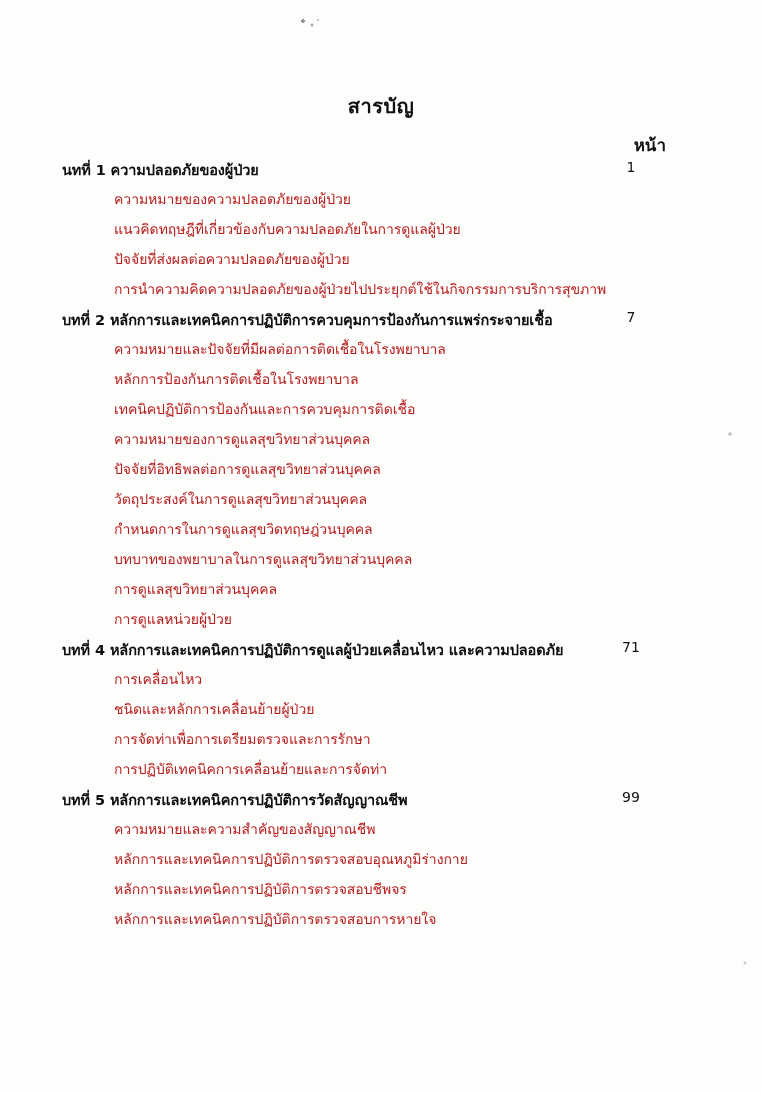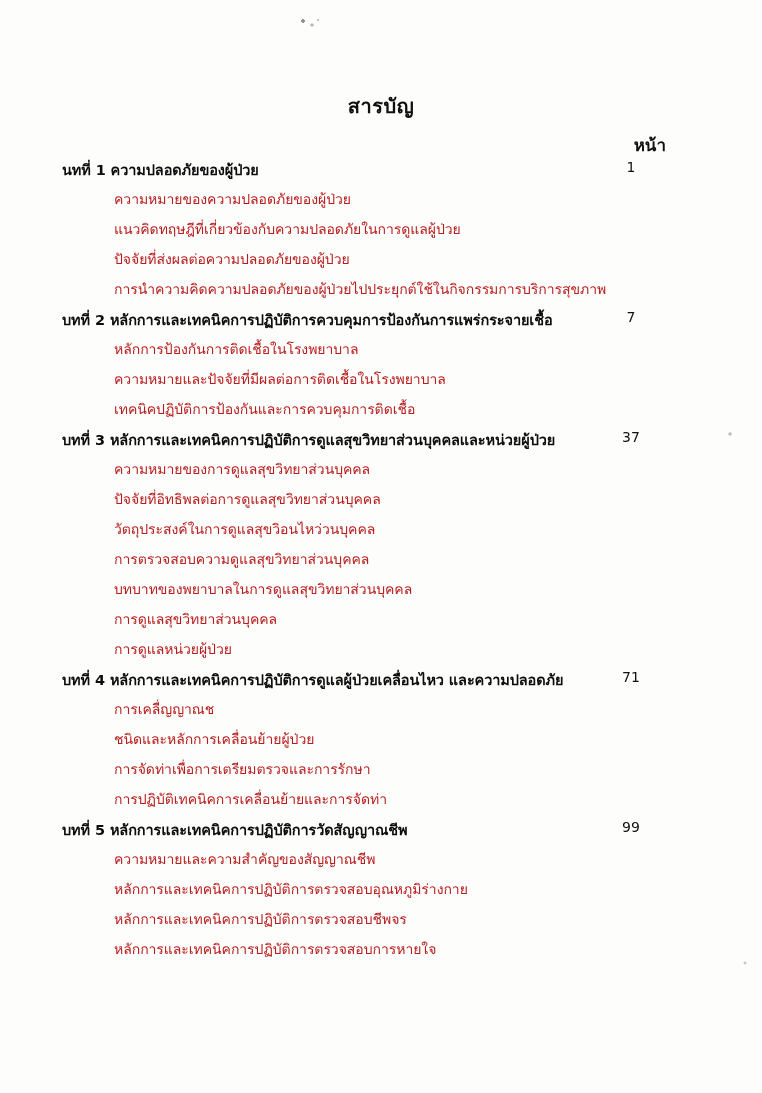--- a/index.html
+++ b/index.html
@@ -154,65 +154,61 @@
         <div class="entry-title">การนำความคิดความปลอดภัยของผู้ป่วยไปประยุกต์ใช้ในกิจกรรมการบริการสุขภาพ</div>
       </div>
     </div>
 
     <div class="chapter">
       <div class="chapter-line">
         <div class="chapter-title">บทที่ 2 หลักการและเทคนิคการปฏิบัติการควบคุมการป้องกันการแพร่กระจายเชื้อ</div>
         <div class="chapter-page">7</div>
       </div>
       <div class="entry">
+        <div class="entry-title">ความหมายและปัจจัยที่มีผลต่อการติดเชื้อในโรงพยาบาล</div>
+      </div>
+      <div class="entry">
         <div class="entry-title">หลักการป้องกันการติดเชื้อในโรงพยาบาล</div>
       </div>
       <div class="entry">
-        <div class="entry-title">ความหมายและปัจจัยที่มีผลต่อการติดเชื้อในโรงพยาบาล</div>
-      </div>
-      <div class="entry">
         <div class="entry-title">เทคนิคปฏิบัติการป้องกันและการควบคุมการติดเชื้อ</div>
       </div>
     </div>
 
     <div class="chapter">
-      <div class="chapter-line">
-        <div class="chapter-title">บทที่ 3 หลักการและเทคนิคการปฏิบัติการดูแลสุขวิทยาส่วนบุคคลและหน่วยผู้ป่วย</div>
-        <div class="chapter-page">37</div>
-      </div>
       <div class="entry">
         <div class="entry-title">ความหมายของการดูแลสุขวิทยาส่วนบุคคล</div>
       </div>
       <div class="entry">
         <div class="entry-title">ปัจจัยที่อิทธิพลต่อการดูแลสุขวิทยาส่วนบุคคล</div>
       </div>
       <div class="entry">
-        <div class="entry-title">วัตถุประสงค์ในการดูแลสุขวิอนไหว่วนบุคคล</div>
-      </div>
-      <div class="entry">
-        <div class="entry-title">การตรวจสอบความดูแลสุขวิทยาส่วนบุคคล</div>
+        <div class="entry-title">วัตถุประสงค์ในการดูแลสุขวิทยาส่วนบุคคล</div>
+      </div>
+      <div class="entry">
+        <div class="entry-title">กำหนดการในการดูแลสุขวิดทฤษฎ่วนบุคคล</div>
       </div>
       <div class="entry">
         <div class="entry-title">บทบาทของพยาบาลในการดูแลสุขวิทยาส่วนบุคคล</div>
       </div>
       <div class="entry">
         <div class="entry-title">การดูแลสุขวิทยาส่วนบุคคล</div>
       </div>
       <div class="entry">
         <div class="entry-title">การดูแลหน่วยผู้ป่วย</div>
       </div>
     </div>
 
     <div class="chapter">
       <div class="chapter-line">
         <div class="chapter-title">บทที่ 4 หลักการและเทคนิคการปฏิบัติการดูแลผู้ป่วยเคลื่อนไหว และความปลอดภัย</div>
         <div class="chapter-page">71</div>
       </div>
       <div class="entry">
-        <div class="entry-title">การเคลื่ญญาณช</div>
+        <div class="entry-title">การเคลื่อนไหว</div>
       </div>
       <div class="entry">
         <div class="entry-title">ชนิดและหลักการเคลื่อนย้ายผู้ป่วย</div>
       </div>
       <div class="entry">
         <div class="entry-title">การจัดท่าเพื่อการเตรียมตรวจและการรักษา</div>
       </div>
       <div class="entry">
         <div class="entry-title">การปฏิบัติเทคนิคการเคลื่อนย้ายและการจัดท่า</div>
       </div>

